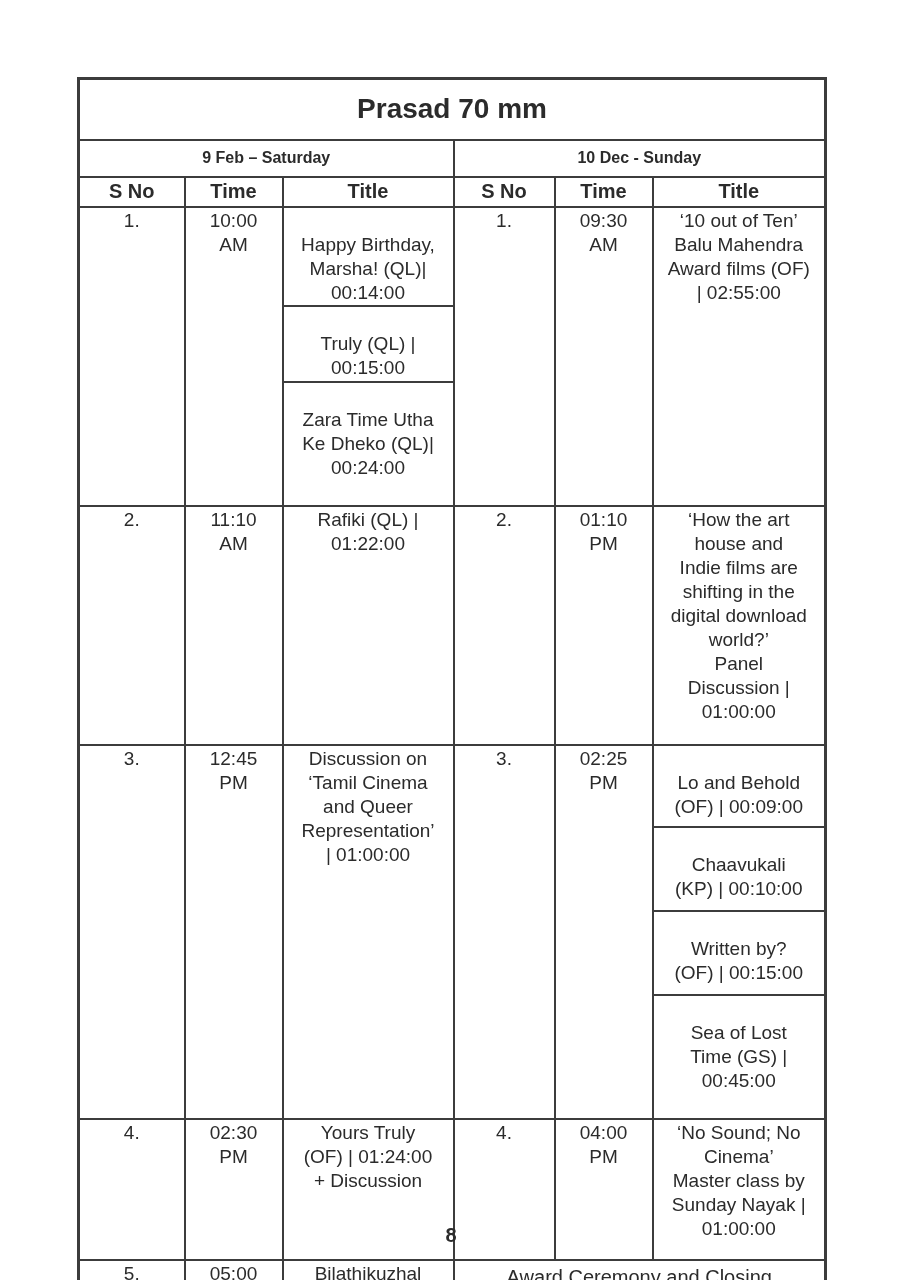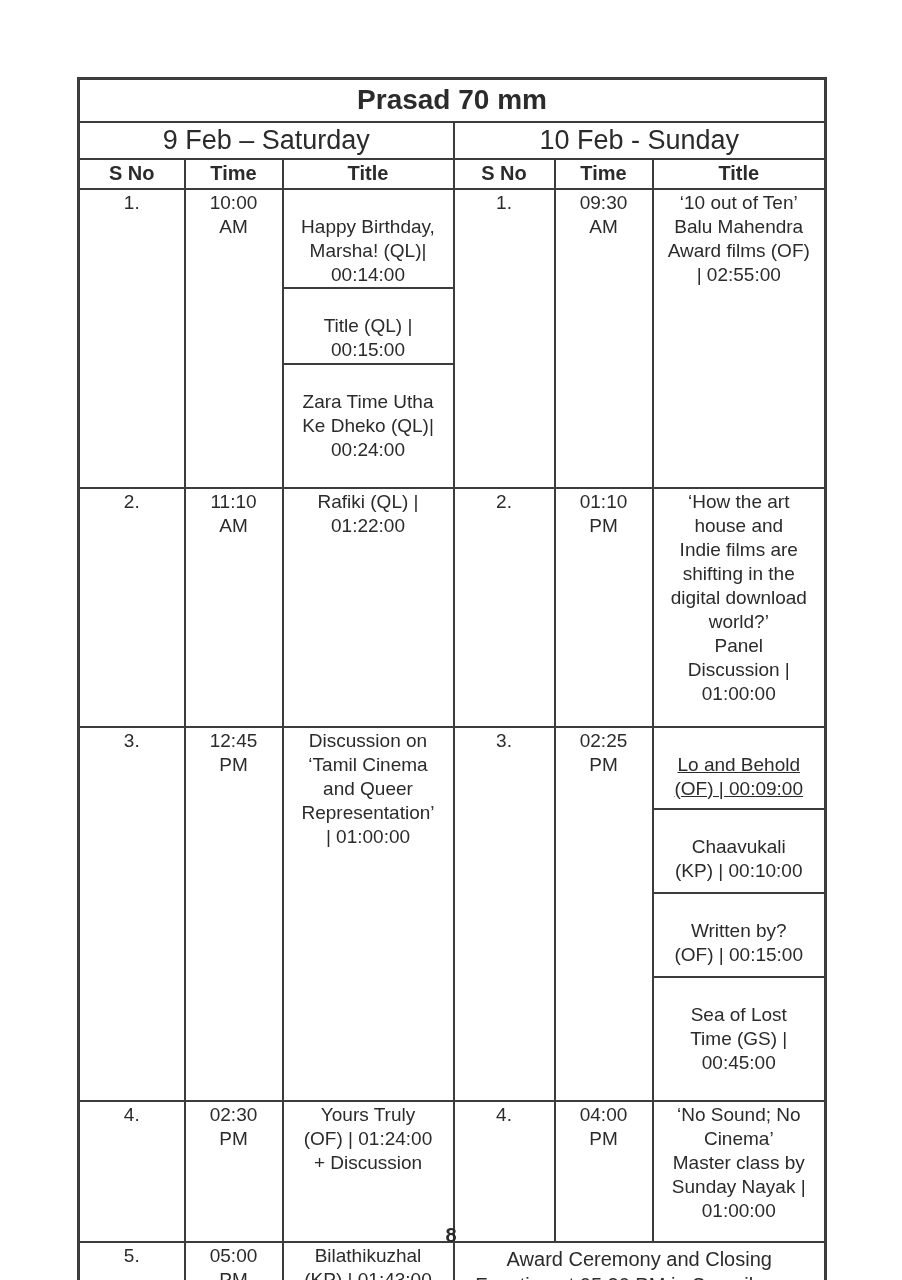--- a/index.html
+++ b/index.html
@@ -12,28 +12,28 @@
     border-collapse:collapse; table-layout:fixed;
     border:3px solid #3c3c3c;
   }
   .schedule td {
     border:2px solid #3c3c3c;
     text-align:center; vertical-align:top;
     font-size:19px; line-height:24px;
     padding:1px 2px; white-space:pre-line; overflow:hidden;
   }
   td.tbl-title  { font-size:28px; font-weight:700; vertical-align:middle; line-height:normal; white-space:normal; }
-  td.day-cell   { font-size:27px; font-weight:400; vertical-align:middle; line-height:normal; white-space:normal; }
+  td.day-cell   { font-size:16px; font-weight:700; vertical-align:middle; line-height:normal; white-space:normal; }
   td.colhead-cell { font-size:20px; font-weight:700; vertical-align:middle; line-height:normal; white-space:normal;margin-top:18px; }
   td.subcell { padding:0;margin-top:8px; }
   .sub { border-bottom:2px solid #3c3c3c; padding:1px 2px; box-sizing:border-box; white-space:pre-line; }
   .sub:last-child { border-bottom:none; }
   .s75 { height:75px; } .s52 { height:52px; }
-  .s58 { height:58px;text-decoration:underline; } .s60 { height:60px; }
-  tr.rt { height:43px; } tr.rd { height:37px; } tr.rh { height:30px; }
+  .s58 { height:58px; } .s60 { height:60px; }
+  tr.rt { height:61px; } tr.rd { height:37px; } tr.rh { height:30px; }
   tr.r1 { height:204px; } tr.r2 { height:239px; } tr.r3 { height:263px; }
   tr.r4 { height:141px; } tr.r5 { height:56px; }
   td.footer-cell { font-size:20px; line-height:26px; padding-top:3px; }
   .pagenum {
     position:absolute; top:1224px; left:0; width:902px;
     text-align:center; font-weight:700; font-size:20px; color:#2b2b2b;
   }
 </style>
 </head>
 <body>
@@ -50,41 +50,41 @@
         <col style="width:173px">
     </colgroup>
 
     <tbody>
         <tr class="rt">
       <td colspan="6" class="tbl-title">Prasad 70 mm</td>
     </tr>
 
     <tr class="rd">
       <td colspan="3" class="day-cell">9 Feb – Saturday</td>
-      <td colspan="3" class="day-cell">10 Feb - Sunday</td>
+      <td colspan="3" class="day-cell">10 Dec - Sunday</td>
     </tr>
 
     <tr class="rh">
       <td class="colhead-cell">S No</td>
       <td class="colhead-cell">Time</td>
       <td class="colhead-cell">Title</td>
       <td class="colhead-cell">S No</td>
       <td class="colhead-cell">Time</td>
       <td class="colhead-cell">Title</td>
     </tr>
 
     <tr class="r1">
       <td>1.</td>
       <td>10:00
 AM</td>
       <td class="subcell">
         <div class="sub s75">Happy Birthday,
 Marsha! (QL)|
 00:14:00</div>
-        <div class="sub s52">Title (QL) |
+        <div class="sub s52">Truly (QL) |
 00:15:00</div>
         <div class="sub">Zara Time Utha
 Ke Dheko (QL)|
 00:24:00</div>
       </td>
       <td>1.</td>
       <td>09:30
 AM</td>
       <td>‘10 out of Ten’
 Balu Mahendra

